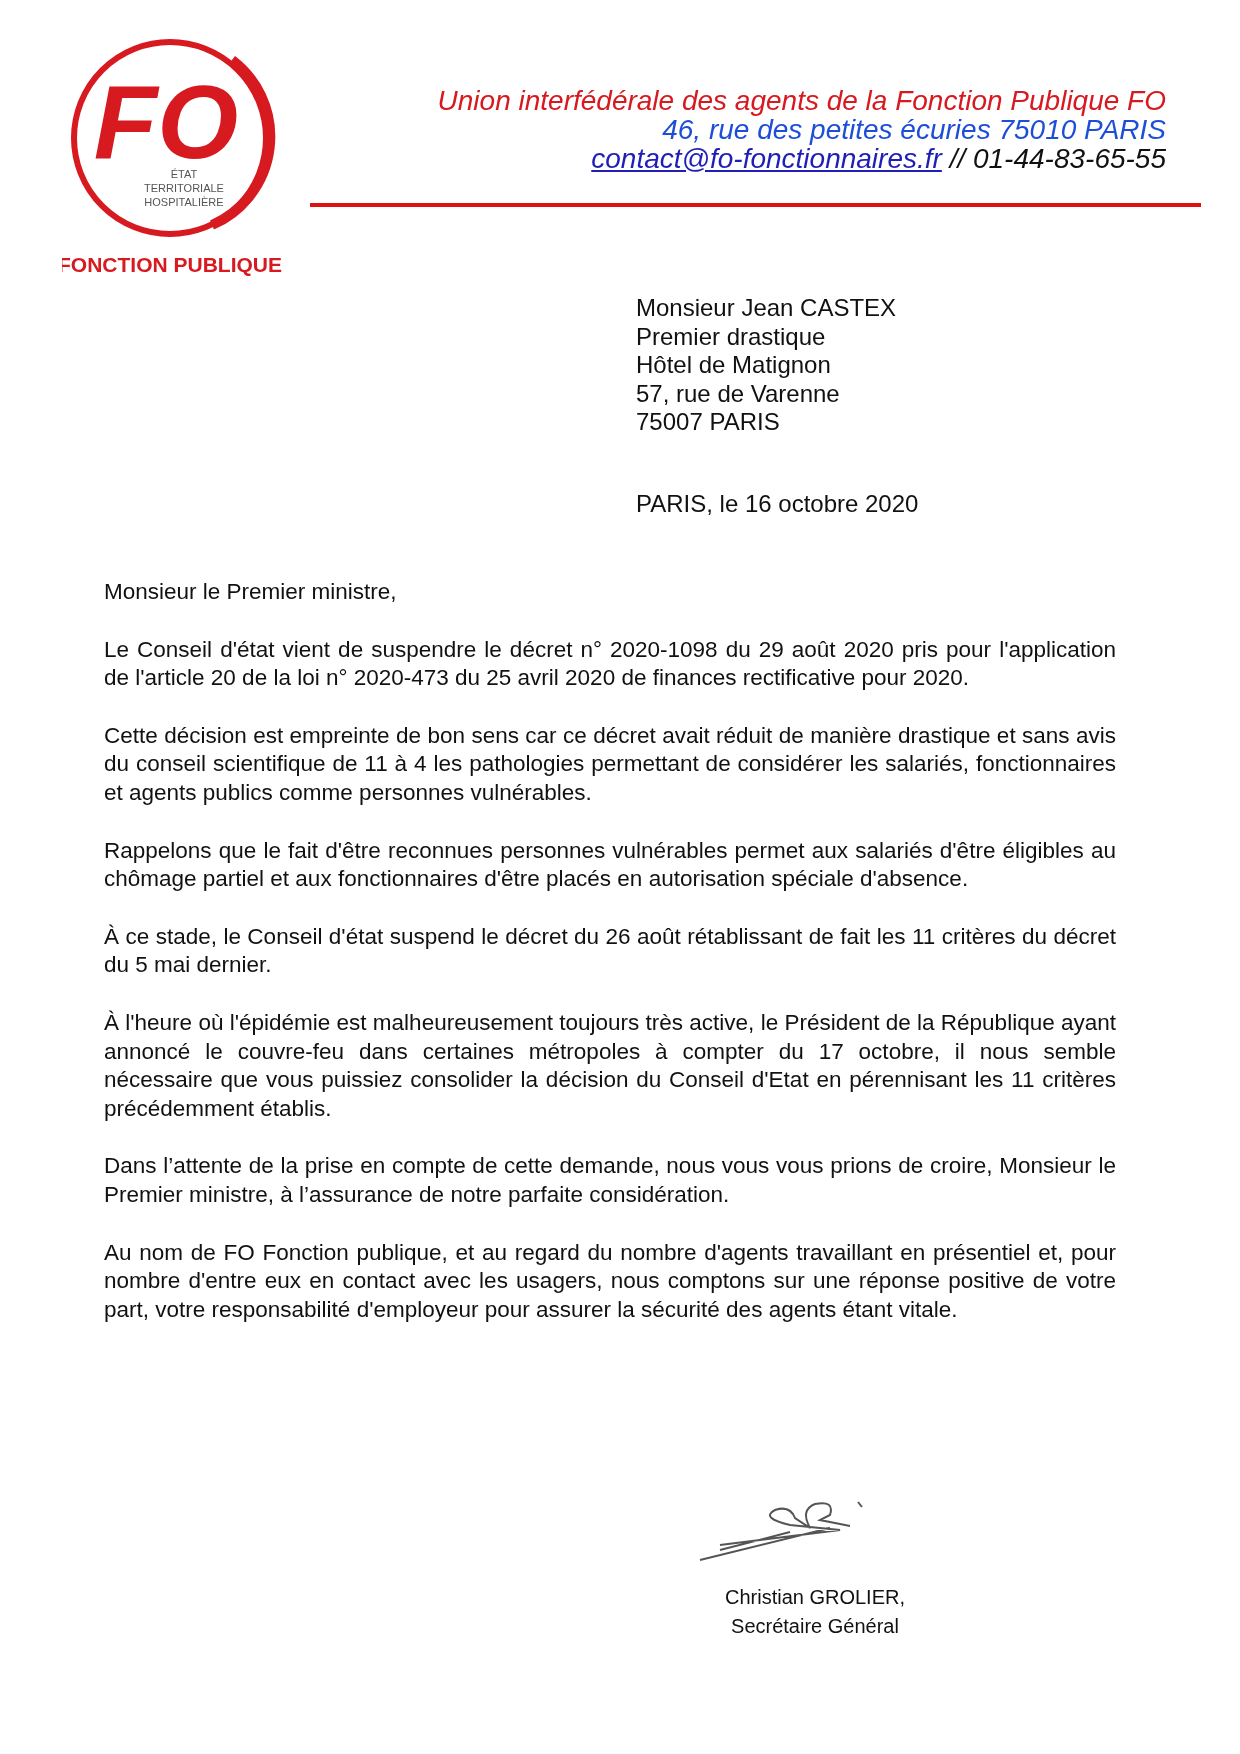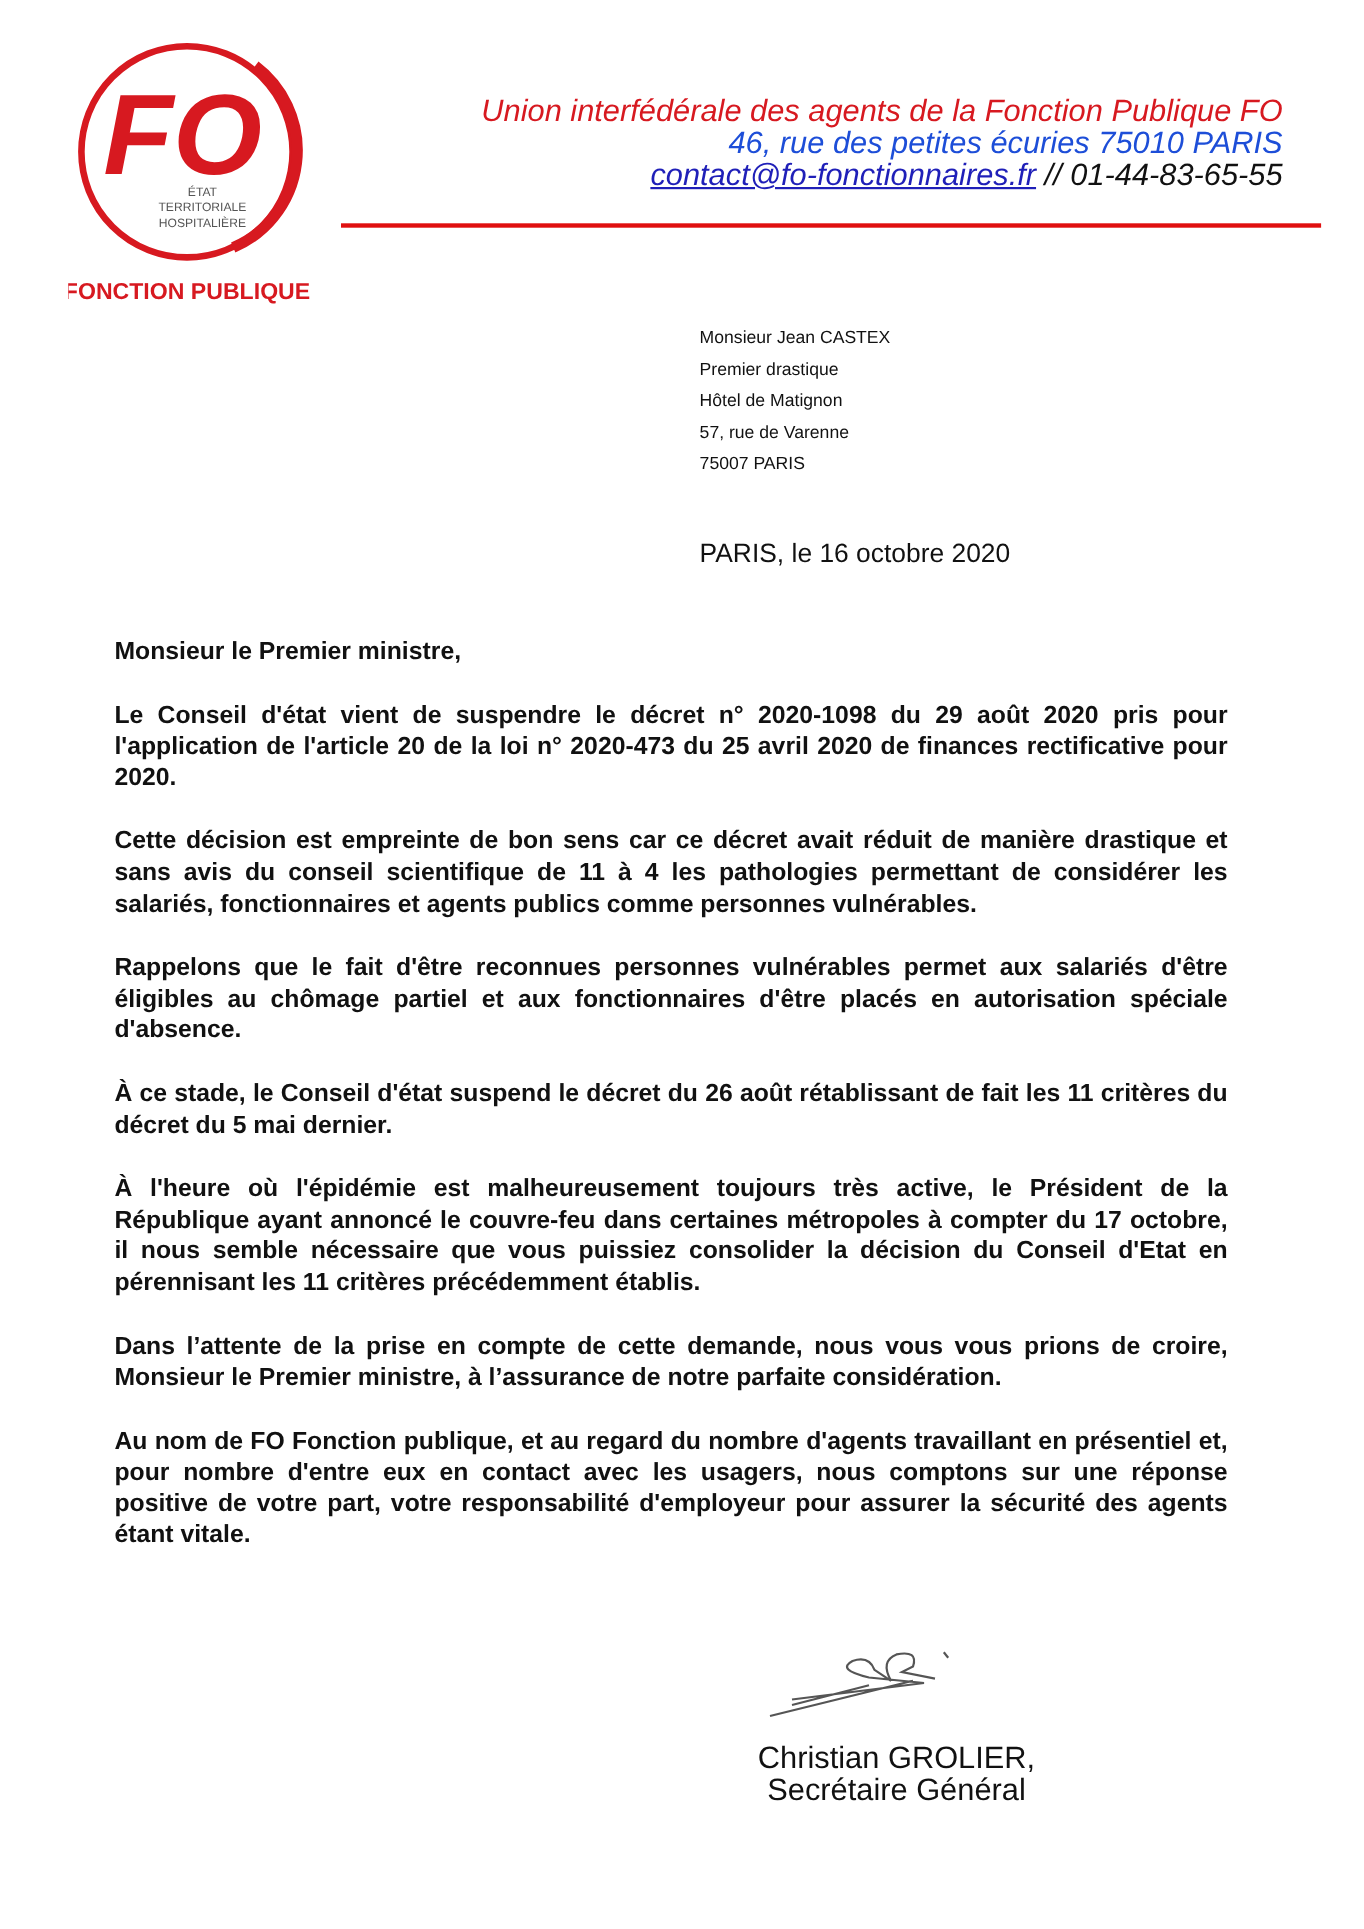--- a/index.html
+++ b/index.html
@@ -6,29 +6,29 @@
   body { width: 1240px; height: 1754px; position: relative; overflow: hidden;
          font-family: "Liberation Sans", sans-serif; color: #111; }
   .logo { position: absolute; left: 62px; top: 30px; width: 230px; height: 260px; }
   .logo svg { display: block; }
   .header { position: absolute; right: 74px; top: 86px; text-align: right;
             font-style: italic; font-size: 28px; line-height: 29px; }
   .header .org { color: #d71920; }
   .header .addr { font-weight: normal; color: #1d4ed8; }
   .header .contact a { color: #1f1fb8; text-decoration: underline; }
   .rule { position: absolute; left: 310px; top: 203px; width: 891px; height: 4px; background: #e01010; }
-  .recipient { position: absolute; left: 636px; top: 294px; font-size: 16px; line-height: 28.5px; }
+  .recipient { position: absolute; left: 636px; top: 294px; font-size: 24px; line-height: 28.5px; }
   .date { position: absolute; left: 636px; top: 490px; font-size: 24px; }
   .body { position: absolute; left: 104px; top: 578px; width: 1012px; font-size: 22.5px;
           line-height: 28.6px; }
-  .body p { margin: 0 0 29px 0; text-align: justify; font-weight: bold; }
+  .body p { margin: 0 0 29px 0; text-align: justify; }
   .body p.salutation { margin-bottom: 29px; }
   .sig { position: absolute; left: 690px; top: 1490px; width: 200px; height: 80px; }
   .signer { position: absolute; left: 660px; top: 1583px; width: 310px; text-align: center;
-            font-size: 28px; line-height: 29px; }
+            font-size: 20px; line-height: 29px; }
 </style>
 </head>
 <body>
 
 <div class="logo">
   <svg width="230" height="260" viewBox="0 0 230 260">
     <circle cx="108" cy="108" r="96" fill="none" stroke="#d71920" stroke-width="6"></circle>
     <path d="M 170 30 A 96 96 0 0 1 150 195" fill="none" stroke="#d71920" stroke-width="10"></path>
     <text x="104" y="128" text-anchor="middle" font-family="Liberation Sans, sans-serif" font-weight="bold" font-style="italic" font-size="104" fill="#d71920">FO</text>
     <text x="122" y="148" text-anchor="middle" font-family="Liberation Sans, sans-serif" font-size="11" fill="#555">ÉTAT</text>

